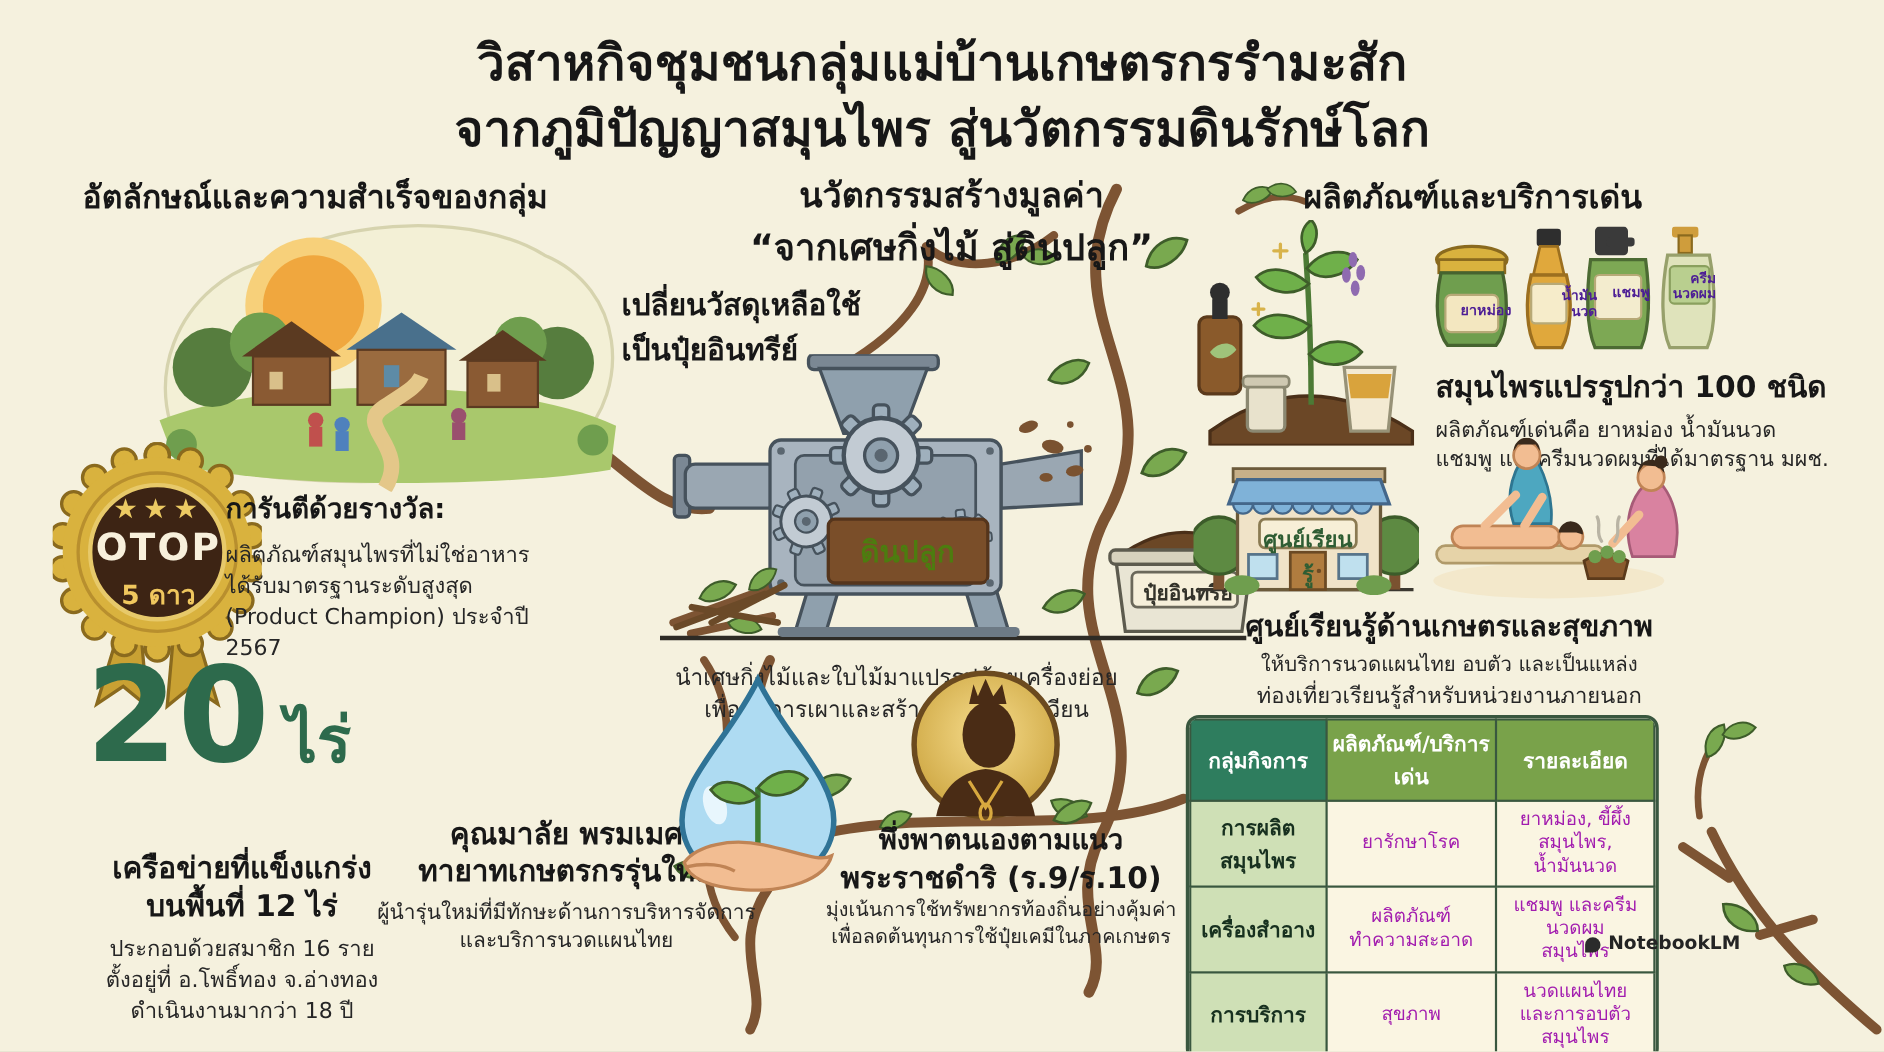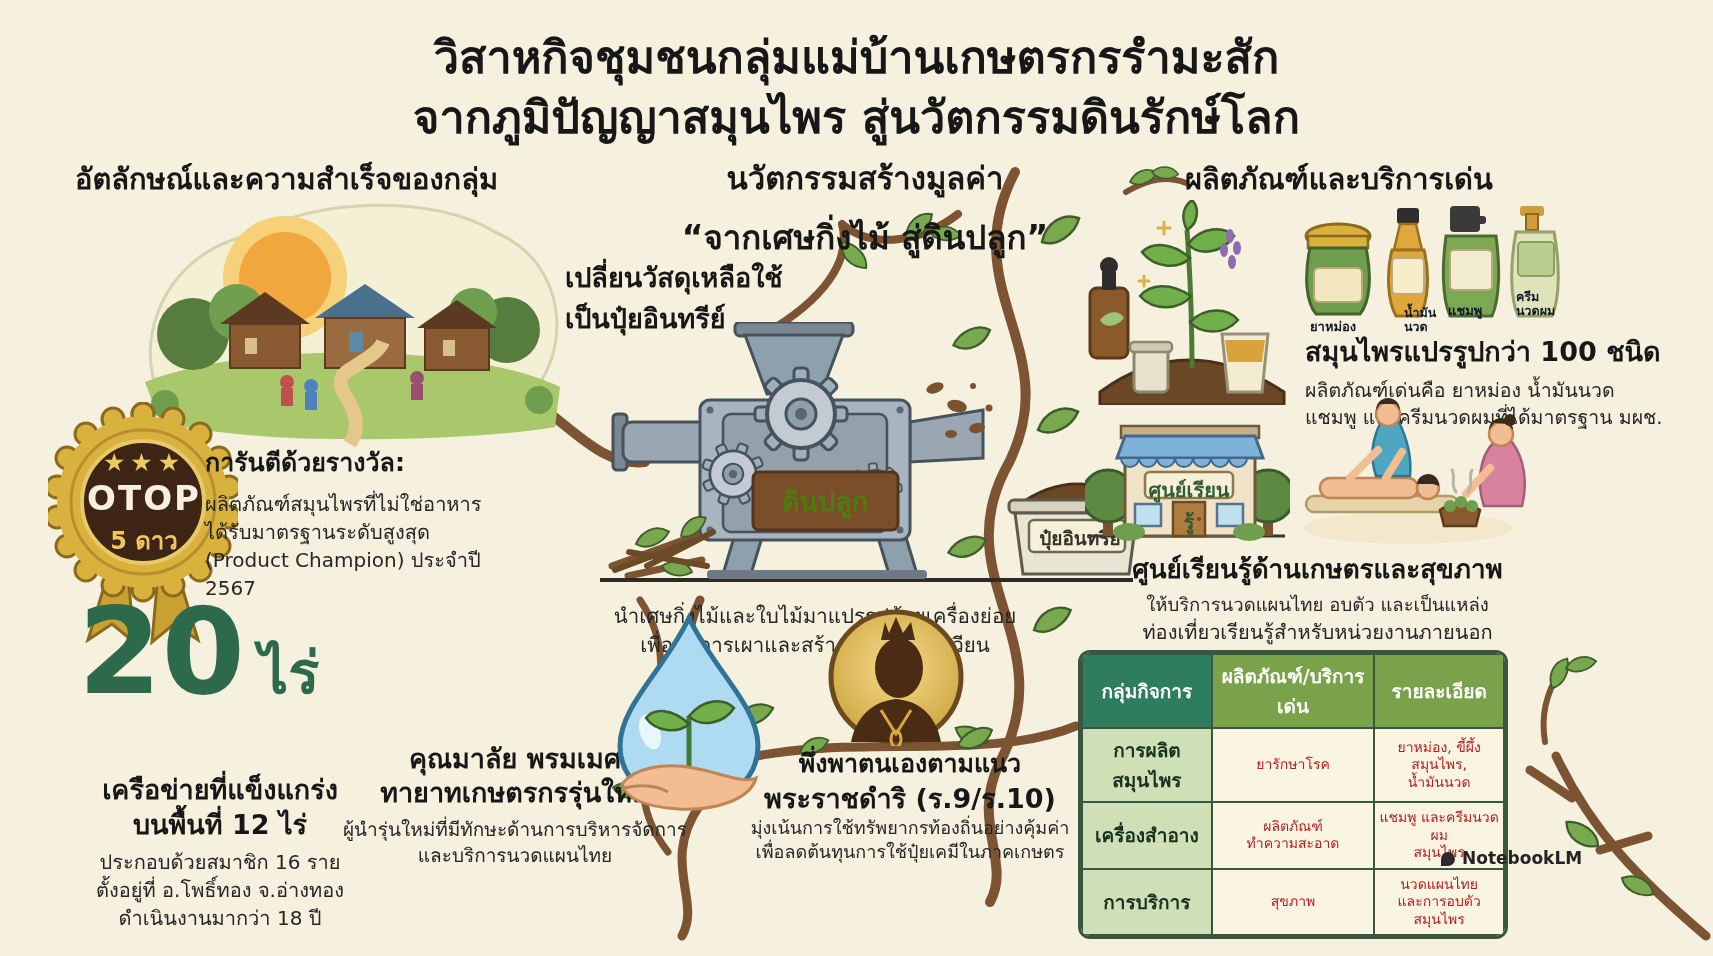--- a/index.html
+++ b/index.html
@@ -5,46 +5,46 @@
   html,body{margin:0;padding:0;}
   body{font-family:"DejaVu Sans","Liberation Sans",sans-serif;background:#d8d4c2;}
   .stage{position:relative;width:1713px;height:956px;background:#f5f1de;overflow:hidden;margin:0 auto;}
   .abs{position:absolute;}
   .deco{position:absolute;left:0;top:0;pointer-events:none;}
   .title{position:absolute;left:0;right:0;top:28px;text-align:center;color:#171717;
          font-weight:800;font-size:45px;line-height:1.34;}
   .sec-head{position:absolute;font-weight:800;font-size:29px;color:#171717;white-space:nowrap;}
   .mid-head{position:absolute;left:600px;width:530px;top:156px;text-align:center;color:#171717;font-weight:800;line-height:1.45;}
   .mid-head .l1{font-size:31px;}
-  .mid-head .l2{font-size:33px;margin-top:13px;}
+  .mid-head .l2{font-size:33px;}
   .bold-block{font-weight:800;color:#171717;}
   .small-text{font-size:20px;color:#262626;line-height:1.4;}
   .center{text-align:center;}
   .pre{white-space:pre-line;}
   
   .otop-stars{position:absolute;left:58px;top:448px;width:172px;text-align:center;color:#ecca63;font-size:25px;letter-spacing:5px;}
   .otop-label{position:absolute;left:58px;top:478px;width:172px;text-align:center;color:#f8f0dc;font-weight:800;font-size:34px;letter-spacing:2px;}
   .otop-sub{position:absolute;left:58px;top:521px;width:172px;text-align:center;color:#f0c75e;font-weight:800;font-size:24px;}
   
   .area-number{position:absolute;left:78px;top:592px;display:flex;align-items:flex-end;gap:14px;color:#2d6a4c;}
   .area-number .num{font-size:120px;font-weight:800;line-height:1;}
   .area-number .unit{font-size:58px;font-weight:800;line-height:1;padding-bottom:10px;}
   
   .machine-label{position:absolute;left:755px;top:480px;width:140px;text-align:center;color:#4d7c0f;font-weight:800;font-size:27px;}
   .bin-label{position:absolute;left:1028px;top:523px;width:104px;text-align:center;color:#33322a;font-weight:800;font-size:19px;}
   
-  .bottle-label{position:absolute;text-align:left;font-weight:700;color:#0f172a;line-height:1.15;margin-top:44px;}
+  .bottle-label{position:absolute;text-align:right;font-weight:700;color:#4c1d95;line-height:1.15;}
   
   .table-wrap{position:absolute;left:1078px;top:650px;width:424px;border:3px solid #39573f;border-radius:12px;overflow:hidden;background:#faf5e2;}
   table.info{border-collapse:collapse;width:100%;}
   table.info th,table.info td{border:2px solid #39573f;padding:6px 4px;}
   th.th1{background:#2e7d5e;color:#fff;font-size:19px;font-weight:800;}
   th.th2{background:#79a24a;color:#fff;font-size:19px;font-weight:800;}
   td.c1{background:#cfe0b6;color:#17301f;font-weight:800;font-size:19px;text-align:center;}
-  td.c2{background:#faf5e2;color:#b91c1c;font-size:14px;text-align:center;line-height:1.25;}
+  td.c2{background:#faf5e2;color:#a21caf;font-size:17px;text-align:center;line-height:1.25;}
   .footer{position:absolute;left:1438px;top:848px;display:flex;align-items:center;gap:6px;color:#242424;font-weight:700;font-size:17px;}
 </style>
 </head>
 <body>
 
 <div class="stage">
 
   <svg class="deco" width="1713" height="956" viewBox="0 0 1713 956">
     <defs>
       <g id="leaf">

